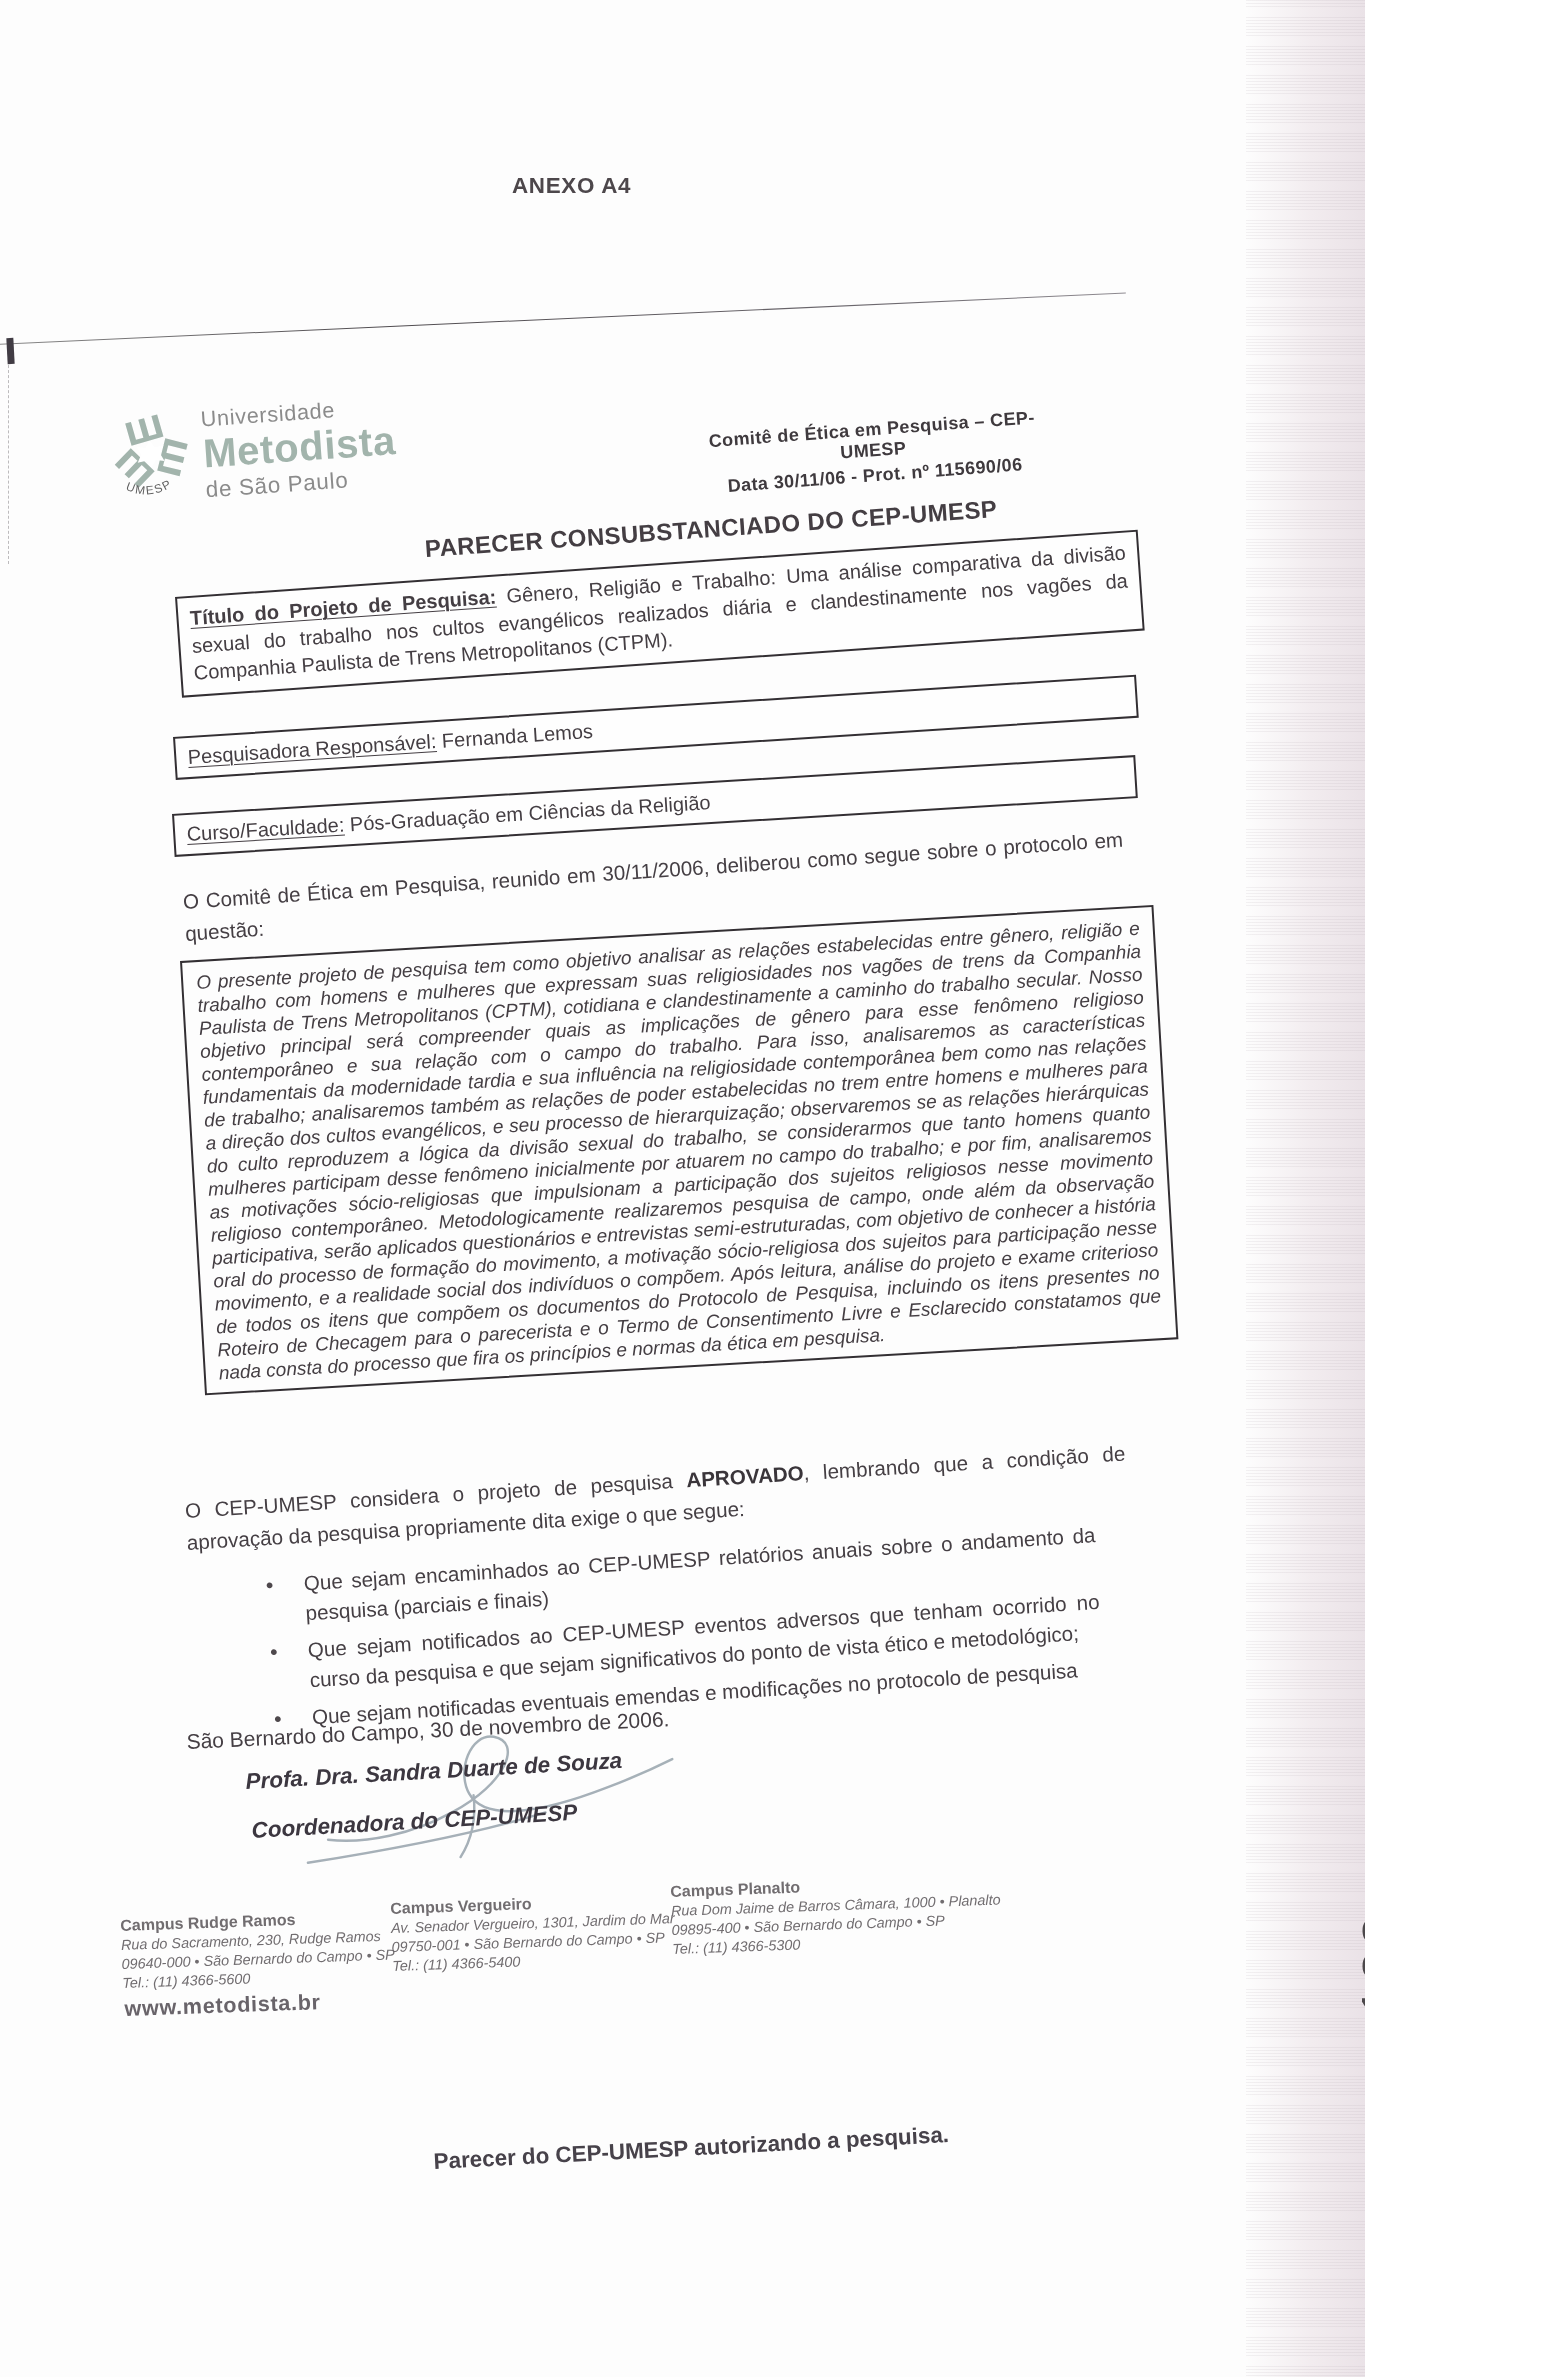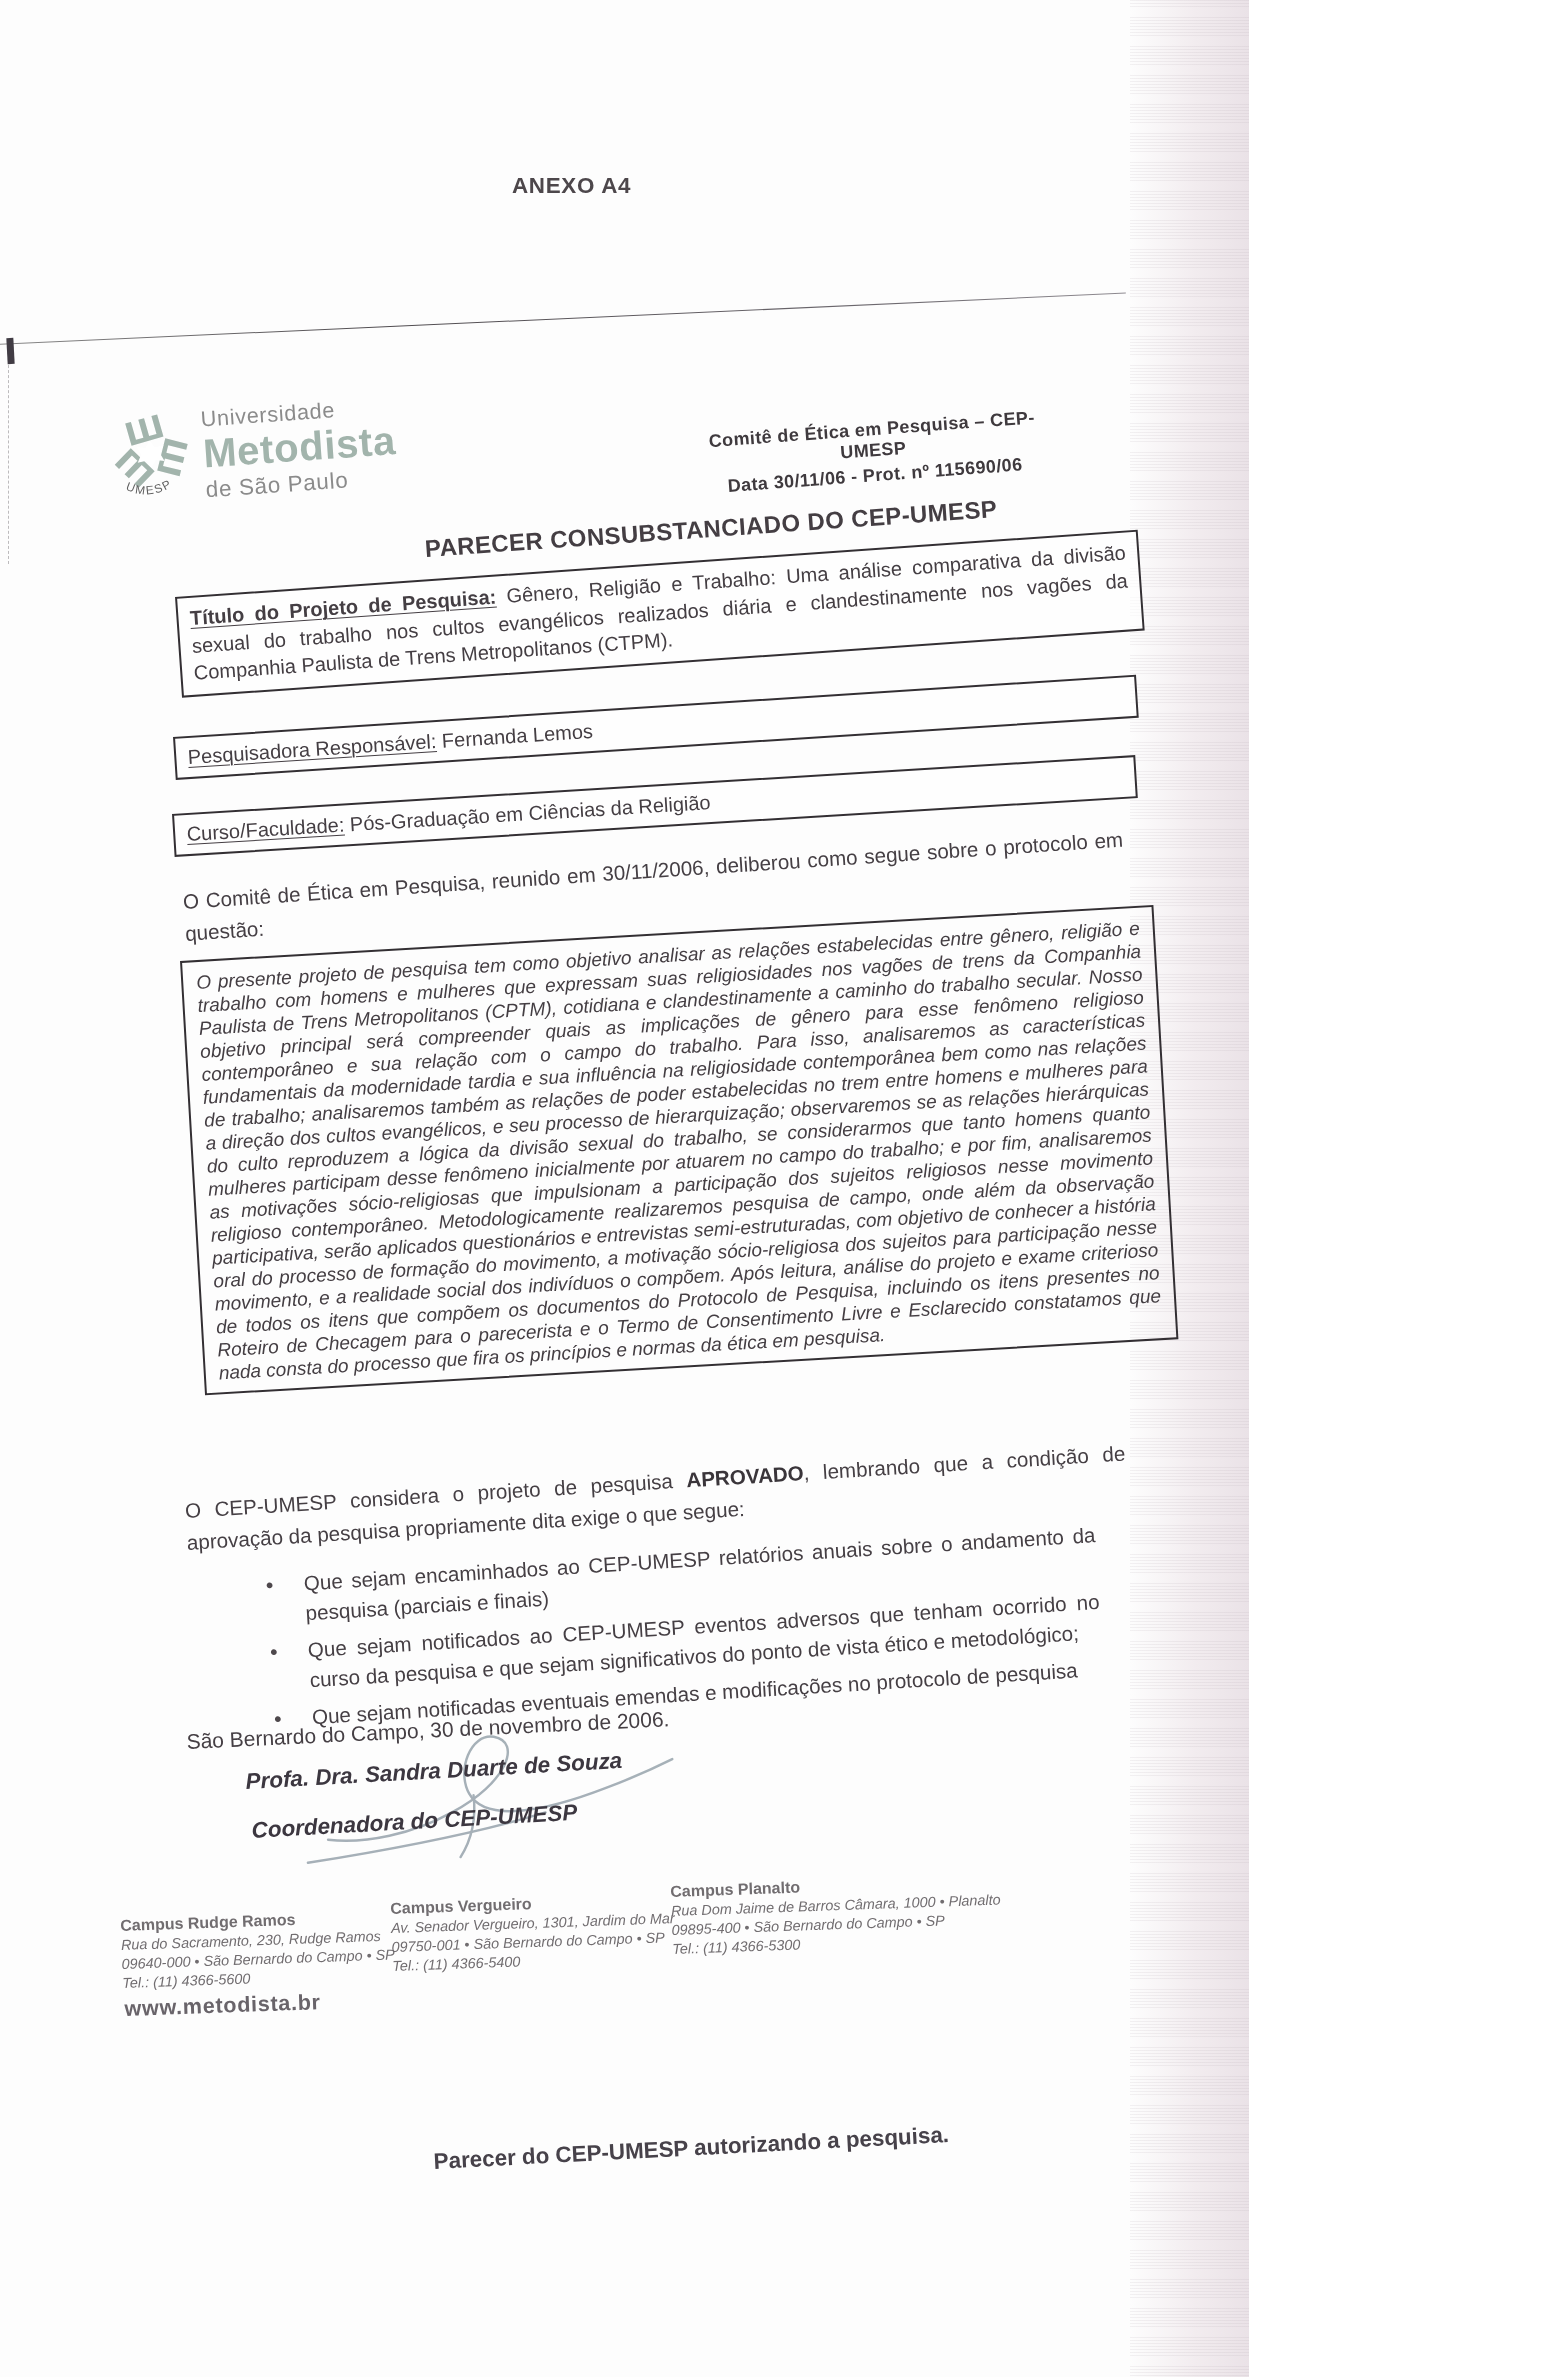--- a/index.html
+++ b/index.html
@@ -1,17 +1,17 @@
 <!DOCTYPE html>
 <html style="font-size:11.5px"><head>
 <meta charset="utf-8">
 <style>
   html,body{margin:0;padding:0;background:#ffffff;}
   .page{
-    position:relative;width:1249px;height:2377px;overflow:hidden;
+    position:relative;width:1365px;height:2377px;overflow:hidden;
     background:#fdfdfd;
     font-family:"Liberation Sans", sans-serif;
     color:#464045;
   }
   
   .edge-strip{
     position:absolute;top:0;right:0;width:119px;height:100%;
     background:linear-gradient(to right, rgba(241,235,238,0) 0%, #f2ecef 55%, #eae2e7 100%);
   }
   .edge-strip::after{

